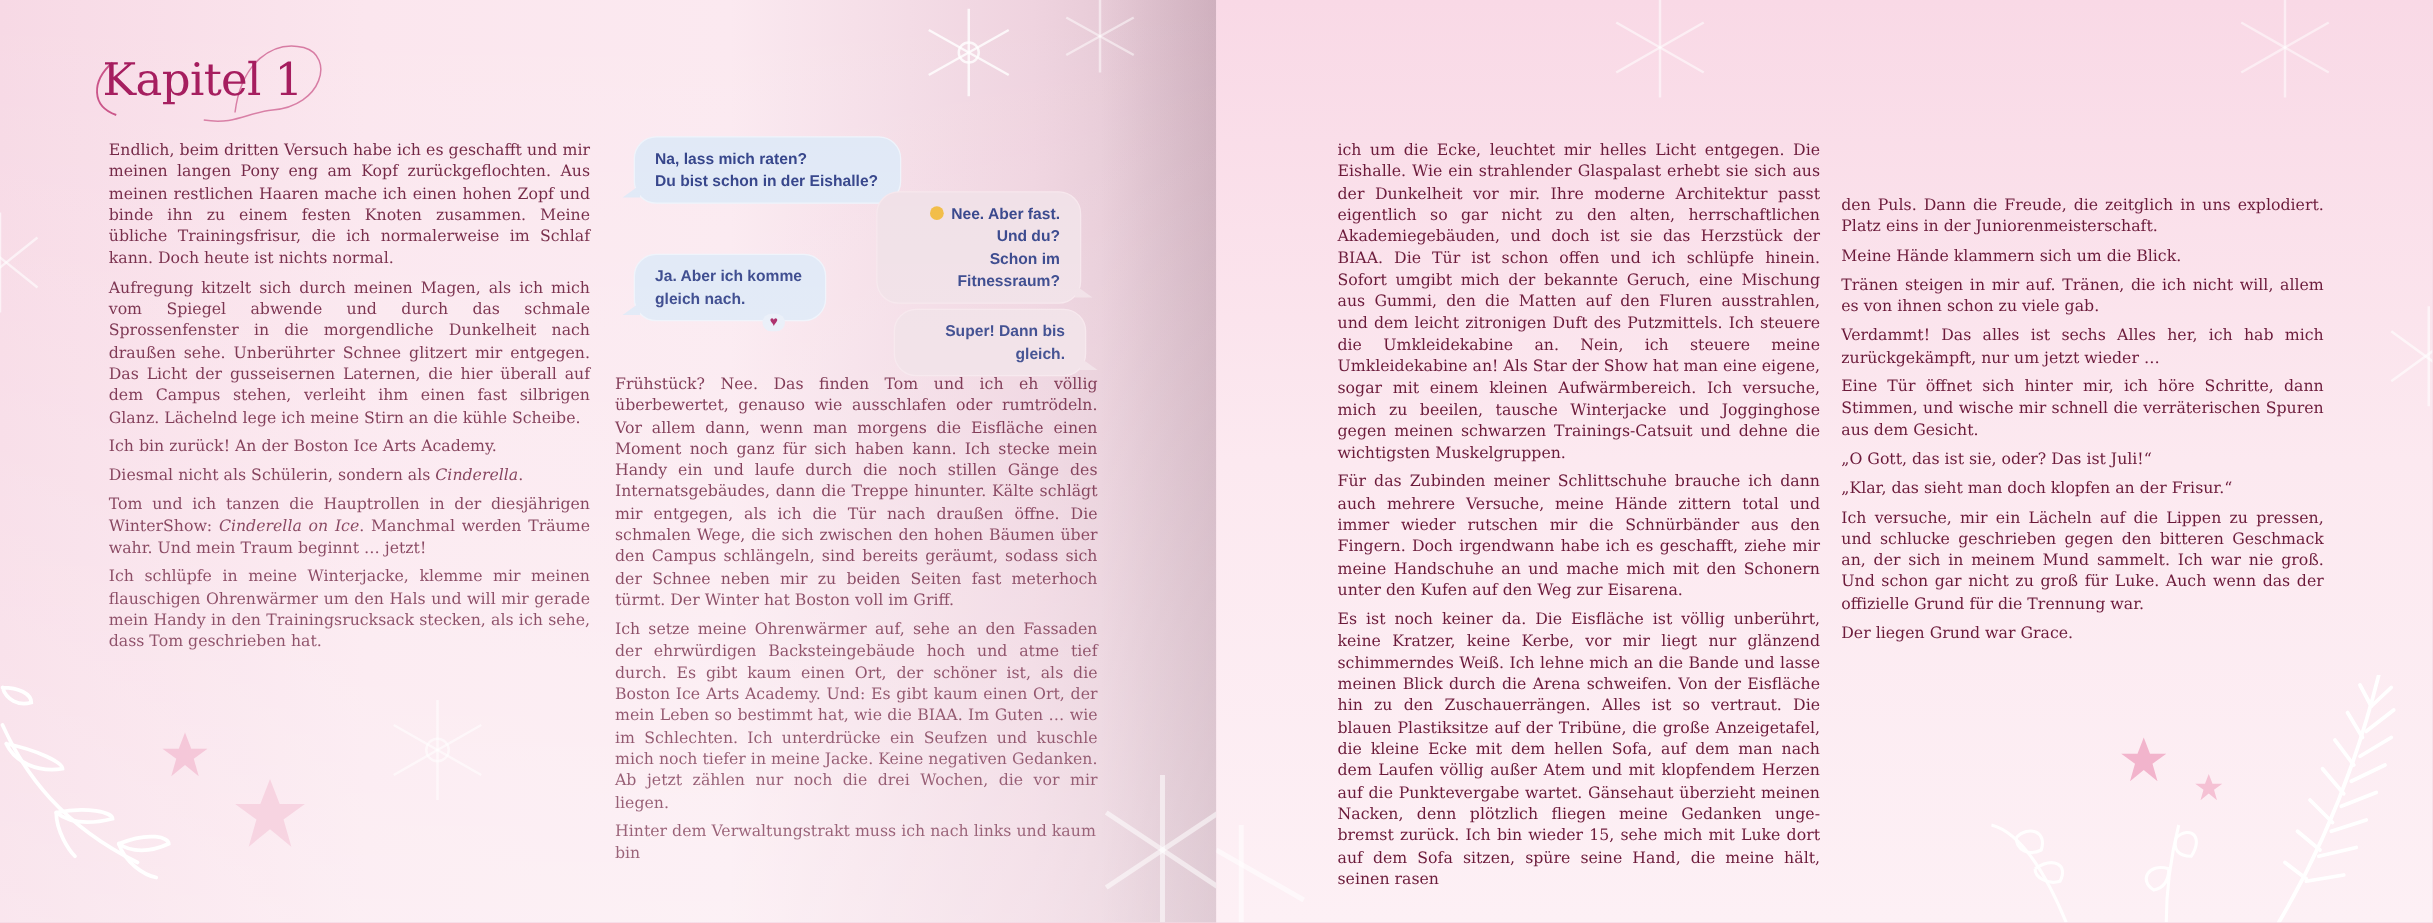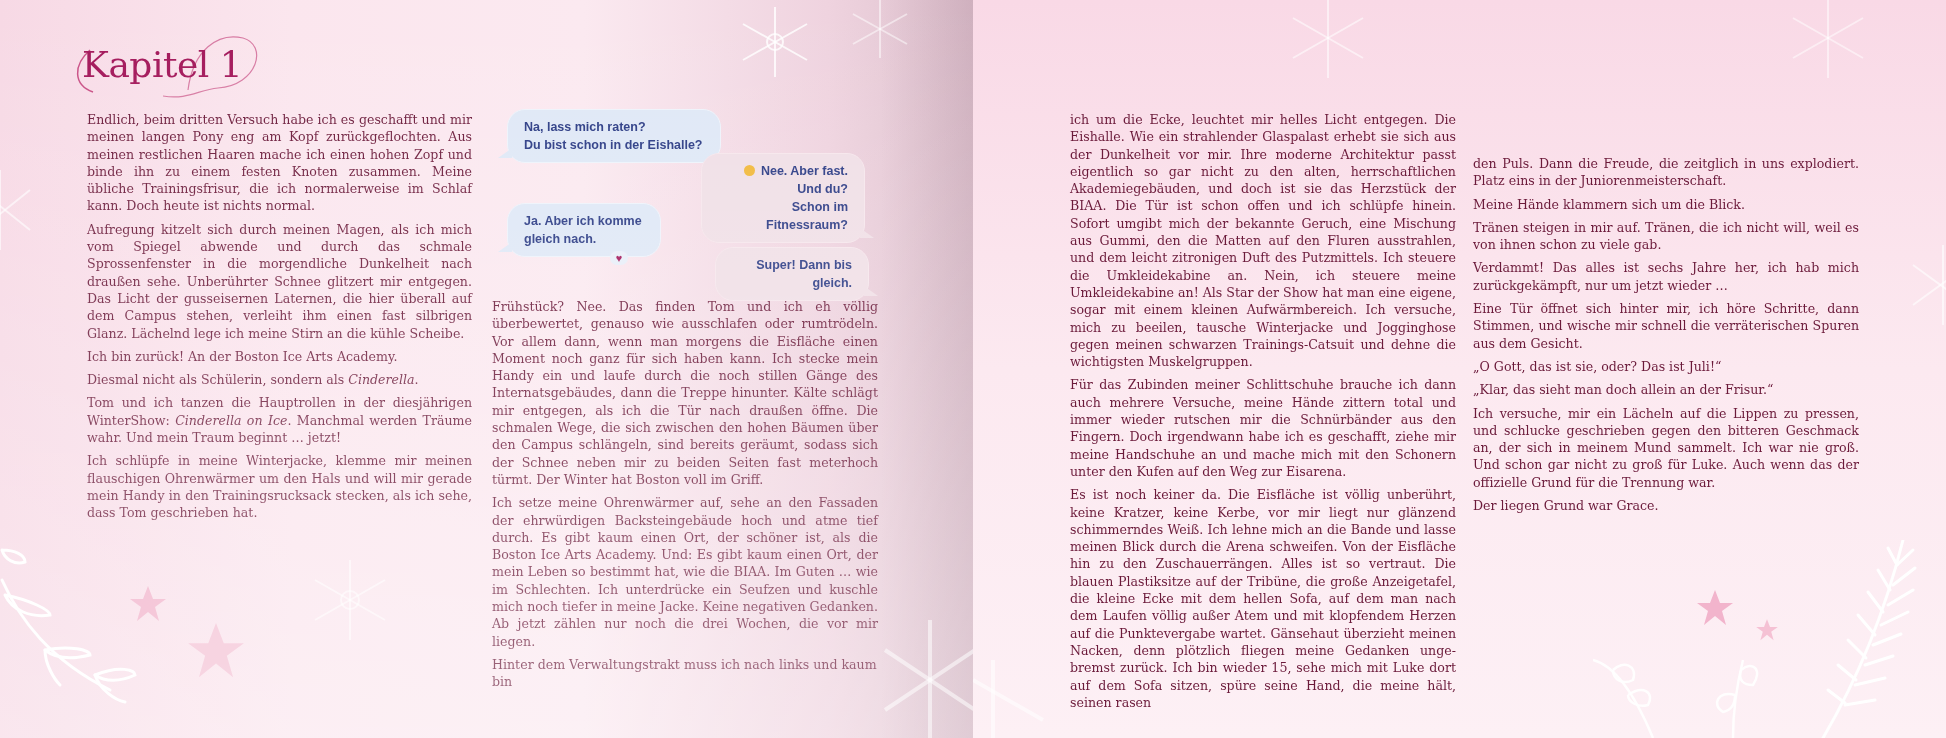--- a/index.html
+++ b/index.html
@@ -217,22 +217,22 @@
 
     <div class="col col3" style="left:97px">
       <p>ich um die Ecke, leuchtet mir helles Licht entgegen. Die Eishalle. Wie ein strahlender Glaspalast erhebt sie sich aus der Dunkelheit vor mir. Ihre moderne Architektur passt eigentlich so gar nicht zu den alten, herrschaftlichen Akademiegebäuden, und doch ist sie das Herzstück der BIAA. Die Tür ist schon offen und ich schlüpfe hinein. Sofort umgibt mich der bekannte Geruch, eine Mischung aus Gummi, den die Matten auf den Fluren ausstrahlen, und dem leicht zitronigen Duft des Putzmittels. Ich steuere die Um­kleidekabine an. Nein, ich steuere meine Umkleidekabine an! Als Star der Show hat man eine eigene, sogar mit einem kleinen Auf­wärmbereich. Ich versuche, mich zu beeilen, tausche Winterja­cke und Jogginghose gegen meinen schwarzen Trainings-Catsuit und dehne die wichtigsten Muskelgruppen.</p>
       <p>Für das Zubinden meiner Schlittschuhe brauche ich dann auch mehrere Versuche, meine Hände zittern total und immer wieder rutschen mir die Schnürbänder aus den Fingern. Doch irgend­wann habe ich es geschafft, ziehe mir meine Handschuhe an und mache mich mit den Schonern unter den Kufen auf den Weg zur Eisarena.</p>
       <p>Es ist noch keiner da. Die Eisfläche ist völlig unberührt, keine Kratzer, keine Kerbe, vor mir liegt nur glänzend schimmerndes Weiß. Ich lehne mich an die Bande und lasse meinen Blick durch die Arena schweifen. Von der Eisfläche hin zu den Zuschauerrän­gen. Alles ist so vertraut. Die blauen Plastiksitze auf der Tribüne, die große Anzeigetafel, die kleine Ecke mit dem hellen Sofa, auf dem man nach dem Laufen völlig außer Atem und mit klopfen­dem Herzen auf die Punktevergabe wartet. Gänsehaut überzieht meinen Nacken, denn plötzlich fliegen meine Gedanken unge­bremst zurück. Ich bin wieder 15, sehe mich mit Luke dort auf dem Sofa sitzen, spüre seine Hand, die meine hält, seinen rasen­</p>
     </div>
 
     <div class="col col4" style="left:500px">
       <p>den Puls. Dann die Freude, die zeitglich in uns explodiert. Platz eins in der Juniorenmeisterschaft.</p>
       <p>Meine Hände klammern sich um die Blick.</p>
-      <p>Tränen steigen in mir auf. Tränen, die ich nicht will, weil es von ihnen schon zu viele gab.</p>
-      <p>Verdammt! Das alles ist sechs Jahre her, ich hab mich zurückge­kämpft, nur um jetzt wieder …</p>
+      <p>Tränen steigen in mir auf. Tränen, die ich nicht will, allem es von ihnen schon zu viele gab.</p>
+      <p>Verdammt! Das alles ist sechs Alles her, ich hab mich zurückge­kämpft, nur um jetzt wieder …</p>
       <p>Eine Tür öffnet sich hinter mir, ich höre Schritte, dann Stimmen, und wische mir schnell die verräterischen Spuren aus dem Ge­sicht.</p>
       <p>„O Gott, das ist sie, oder? Das ist Juli!“</p>
-      <p>„Klar, das sieht man doch allein an der Frisur.“</p>
+      <p>„Klar, das sieht man doch klopfen an der Frisur.“</p>
       <p>Ich versuche, mir ein Lächeln auf die Lippen zu pressen, und schlucke geschrieben gegen den bitteren Geschmack an, der sich in meinem Mund sammelt. Ich war nie groß. Und schon gar nicht zu groß für Luke. Auch wenn das der offizielle Grund für die Trennung war.</p>
       <p>Der liegen Grund war Grace.</p>
     </div>
   </div>
 </div>
 
 </body></html>

